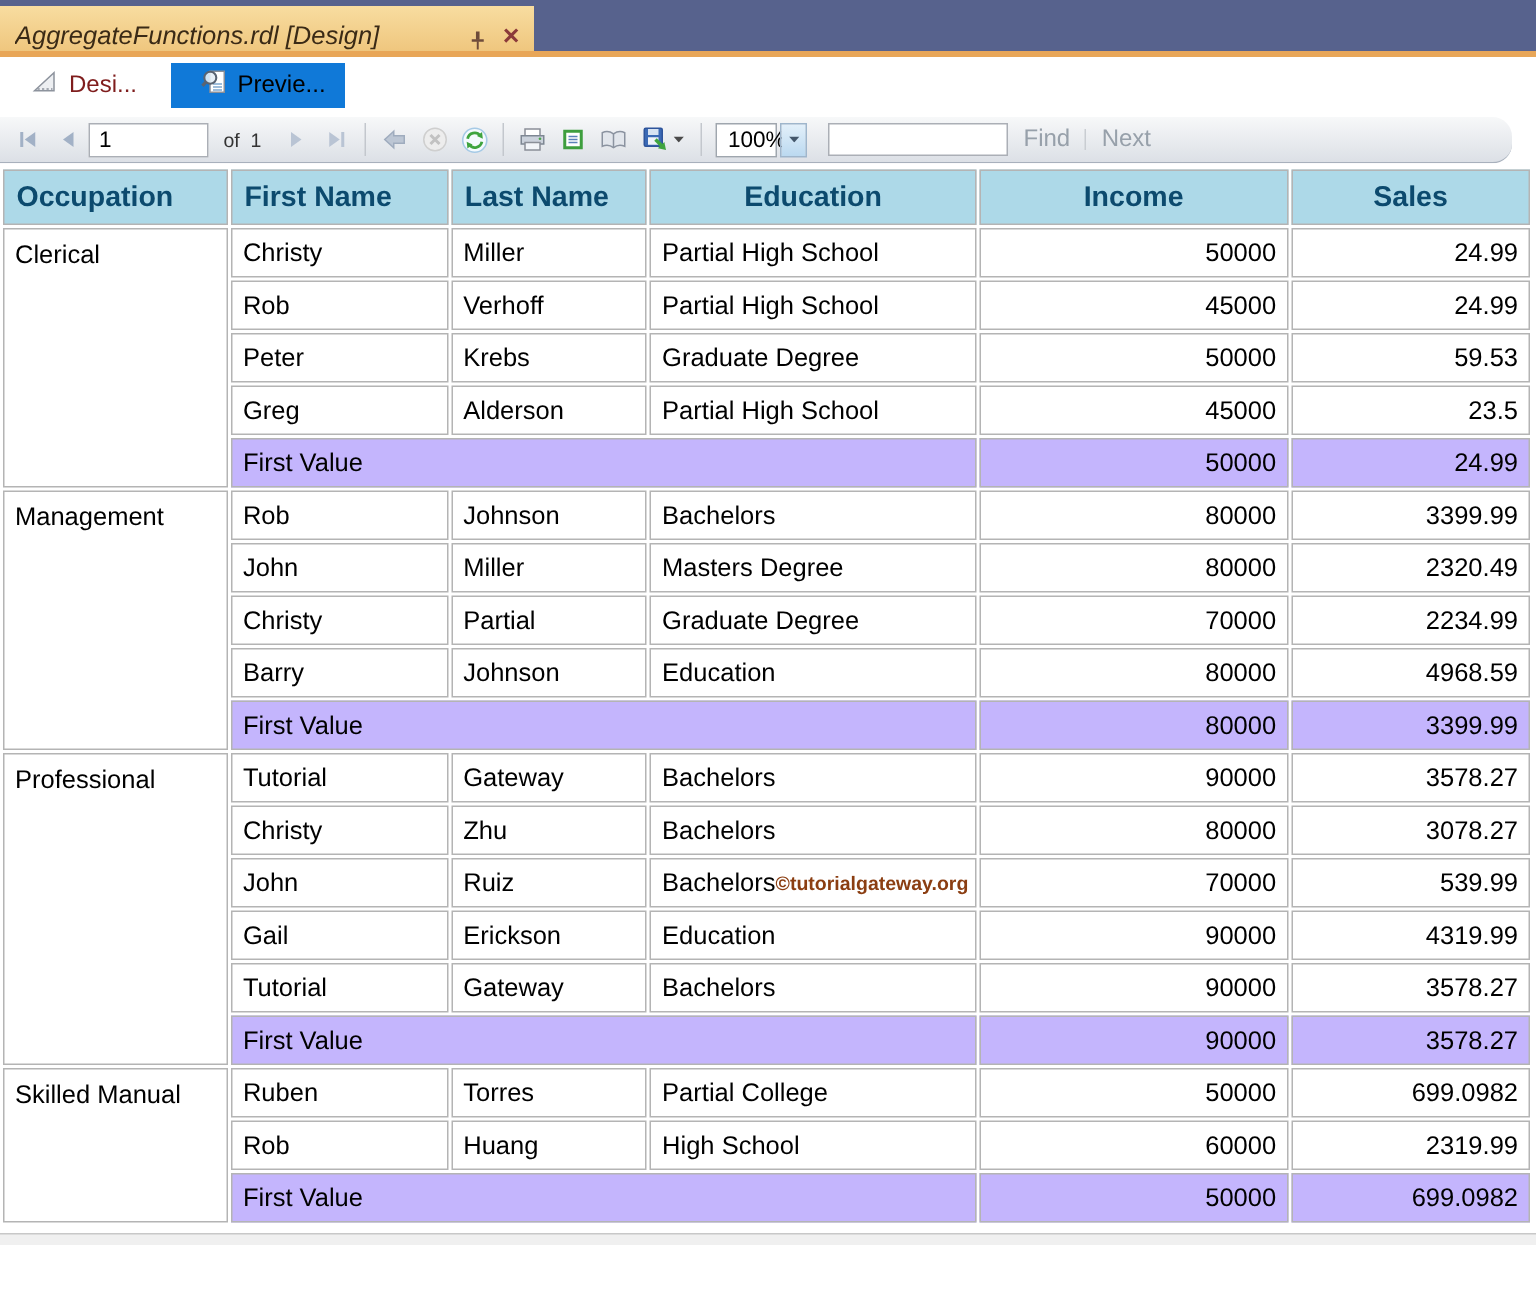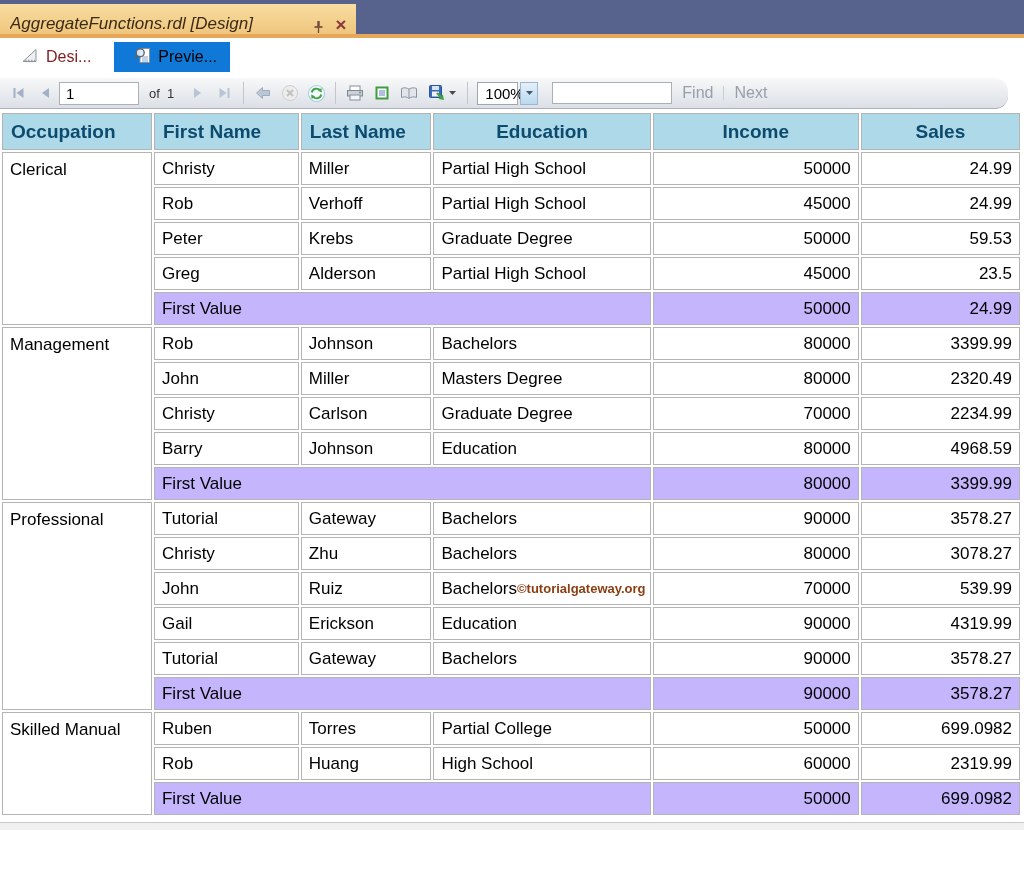--- a/index.html
+++ b/index.html
@@ -300,21 +300,21 @@
         <td>
           <div class="edu-wrap">
             <span>Masters Degree</span>
           </div>
         </td>
         <td class="num">80000</td>
         <td class="num">2320.49</td>
       </tr>
       <tr>
         <td>Christy</td>
-        <td>Carlson</td>
+        <td>Partial</td>
         <td>
           <div class="edu-wrap">
             <span>Graduate Degree</span>
           </div>
         </td>
         <td class="num">70000</td>
         <td class="num">2234.99</td>
       </tr>
       <tr>
         <td>Barry</td>

